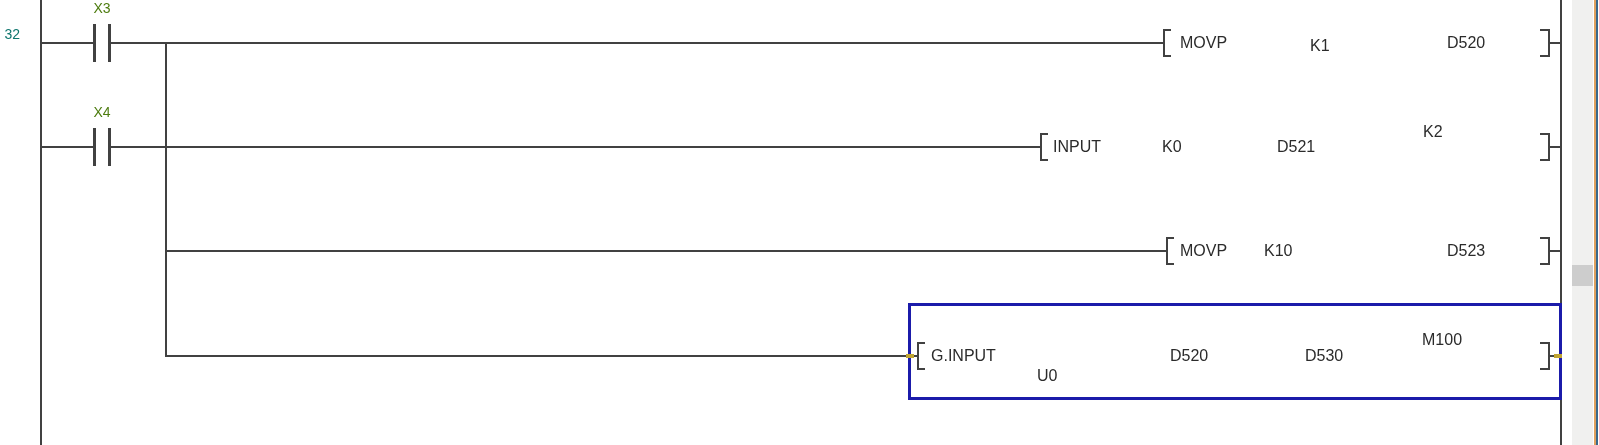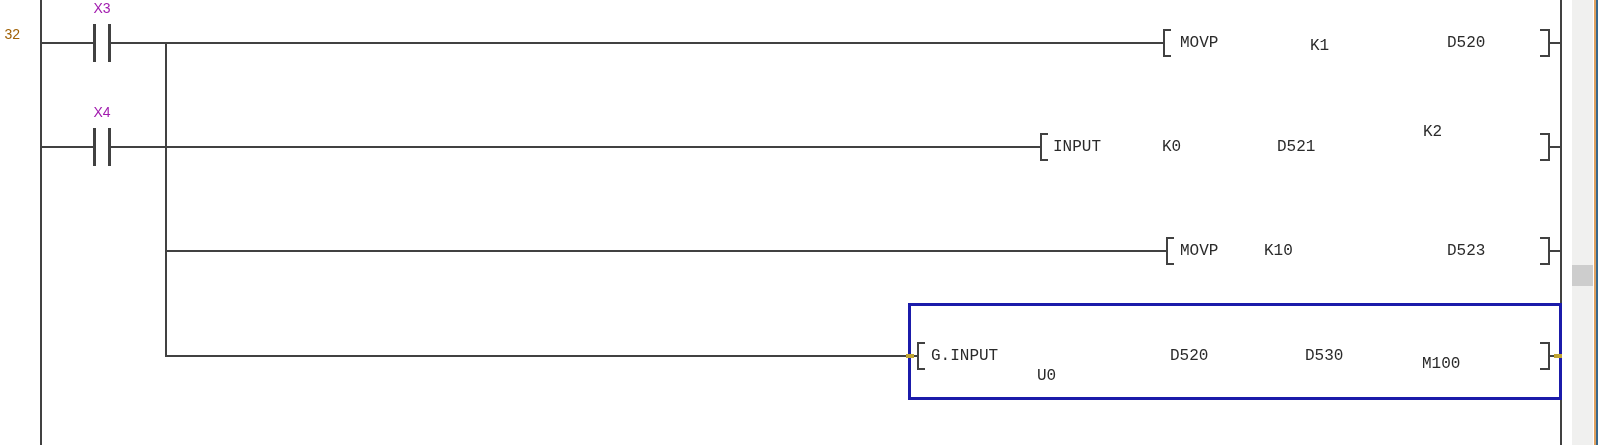--- a/index.html
+++ b/index.html
@@ -6,41 +6,40 @@
   .canvas{
     position:relative;width:1599px;height:445px;background:#ffffff;
     font-family:"Liberation Sans",sans-serif;overflow:hidden;
   }
   .rail{position:absolute;top:0;width:2px;height:445px;background:#414141;}
   .wire{position:absolute;height:2px;background:#414141;}
   .vline{position:absolute;width:2px;background:#414141;}
   .cbar{position:absolute;width:3px;height:38px;background:#414141;}
   .clabel{
     position:absolute;width:36px;text-align:center;font-size:14px;
-    color:#a21caf;line-height:14px;
+    color:#4d7c0f;line-height:14px;
   }
   .rungnum{
     position:absolute;left:0;top:27px;width:20px;text-align:right;
-    font-size:14px;color:#a16207;line-height:14px;
+    font-size:14px;color:#0f766e;line-height:14px;
   }
   .lbr{
     position:absolute;width:8px;height:28px;box-sizing:border-box;
     border-left:2px solid #414141;border-top:2px solid #414141;
     border-bottom:2px solid #414141;
   }
   .rbr{
     position:absolute;left:1540px;width:10px;height:28px;box-sizing:border-box;
     border-right:2px solid #414141;border-top:2px solid #414141;
     border-bottom:2px solid #414141;
   }
   .rtick{position:absolute;left:1550px;width:11px;height:2px;background:#414141;}
   .optext{
     position:absolute;font-size:16px;line-height:16px;color:#2b2b2b;
     white-space:nowrap;
-    font-family:Liberation Mono, monospace;
   }
   .selbox{
     position:absolute;left:908px;top:303px;width:654px;height:97px;
     box-sizing:border-box;border:3px solid #1b1baa;background:transparent;
   }
   .marker{position:absolute;width:8px;height:4px;background:#c0a432;}
   .sb-track{position:absolute;left:1572px;top:0;width:21px;height:445px;background:#f0f0ef;}
   .sb-thumb{position:absolute;left:1572px;top:265px;width:21px;height:21px;background:#cdcdcd;}
   .edge-orange{position:absolute;left:1594px;top:0;width:2px;height:445px;background:#dfa15f;}
   .edge-blue{position:absolute;left:1596px;top:0;width:2px;height:445px;background:#38688c;}
@@ -108,21 +107,21 @@
   </div>
 
   <div class="selbox"></div>
 
   <div>
     <div class="lbr" style="left:917px;top:342px"></div>
     <span class="optext" style="left:931px;top:348px">G.INPUT</span>
     <span class="optext" style="left:1037px;top:368px">U0</span>
     <span class="optext" style="left:1170px;top:348px">D520</span>
     <span class="optext" style="left:1305px;top:348px">D530</span>
-    <span class="optext" style="left:1422px;top:356px">M100</span>
+    <span class="optext" style="left:1422px;top:332px">M100</span>
     <div class="rbr" style="top:342px"></div>
     <div class="rtick" style="top:355px"></div>
   </div>
 
   <div class="marker" style="left:906px;top:354px"></div>
   <div class="marker" style="left:1554px;top:354px"></div>
 
   <div class="sb-track"></div>
   <div class="sb-thumb"></div>
 

